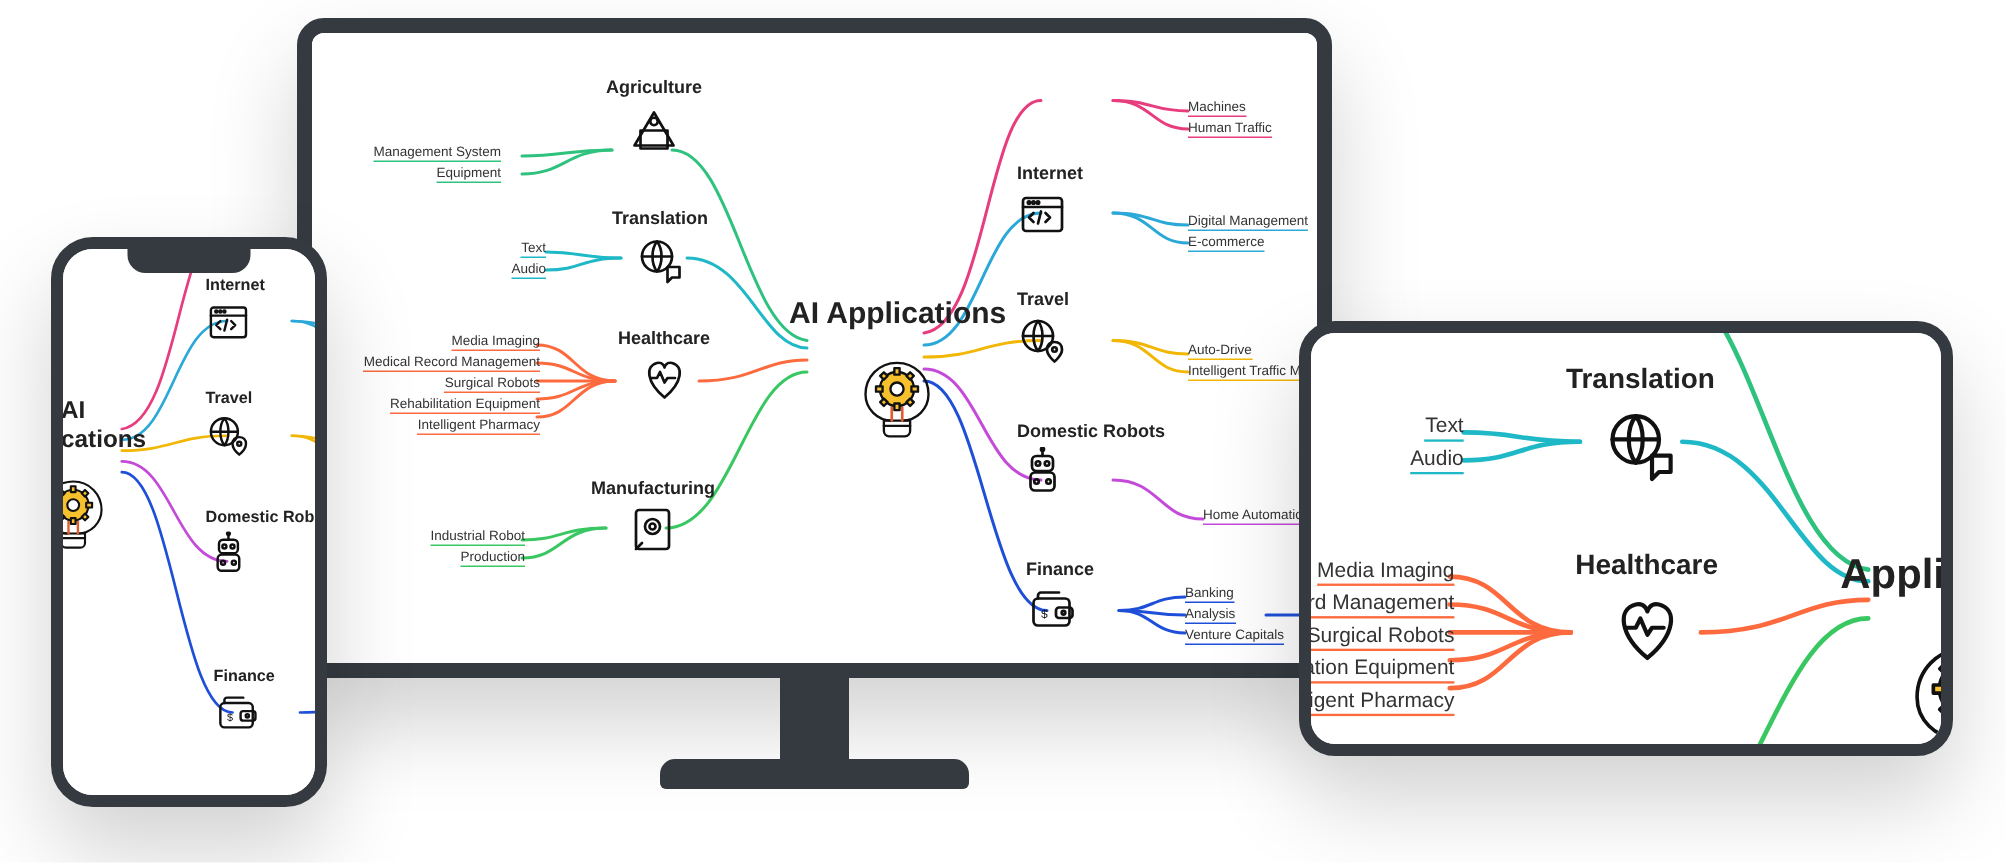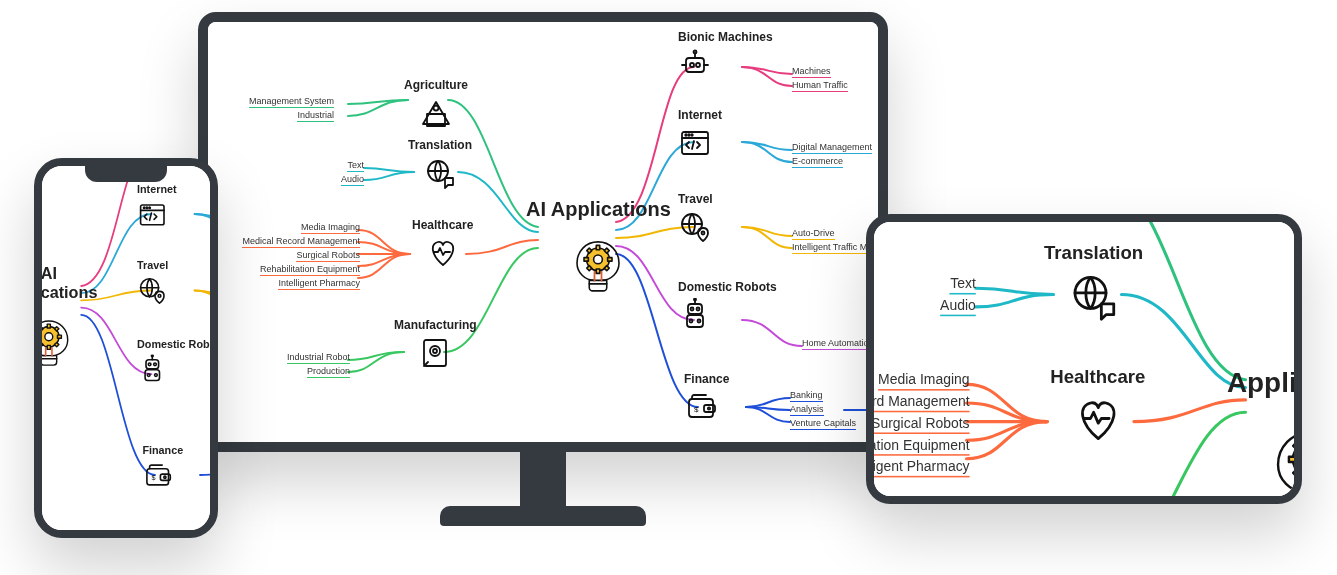--- a/index.html
+++ b/index.html
@@ -221,29 +221,29 @@
 
       <div class="center" style="left:318px;top:176px">
         <div class="center-title">AI Applications</div>
         <div class="bulb-wrap">
           <svg class="ico" viewBox="0 0 64 74">
               <use href="#bulb-icon"></use>
             </svg>
         </div>
       </div>
 
-      <div class="branch" style="left:196px;top:56px">
+      <div class="branch" style="left:196px;top:29px">
         <div class="branch-title">Agriculture</div>
         <div class="branch-icon"><svg class="ico" viewBox="0 0 34 34">
               <use href="#barn-icon"></use>
             </svg></div>
       </div>
       <div class="leaves left" style="left:14px;top:74px;width:112px">
         <span class="leaf" style="border-color:#2ec27e">Management System</span>
-        <span class="leaf" style="border-color:#2ec27e">Industrial</span>
+        <span class="leaf" style="border-color:#2ec27e">Equipment</span>
       </div>
 
       <div class="branch" style="left:200px;top:116px">
         <div class="branch-title">Translation</div>
         <div class="branch-icon"><svg class="ico" viewBox="0 0 34 34">
               <use href="#globe-speech-icon"></use>
             </svg></div>
       </div>
       <div class="leaves left" style="left:96px;top:138px;width:60px">
         <span class="leaf" style="border-color:#1fb8c7">Text</span>
@@ -268,26 +268,20 @@
         <div class="branch-title">Manufacturing</div>
         <div class="branch-icon"><svg class="ico" viewBox="0 0 34 34">
               <use href="#gear-doc-icon"></use>
             </svg></div>
       </div>
       <div class="leaves left" style="left:52px;top:330px;width:90px">
         <span class="leaf" style="border-color:#38c760">Industrial Robot</span>
         <span class="leaf" style="border-color:#38c760">Production</span>
       </div>
 
-      <div class="branch" style="left:470px;top:8px;align-items:flex-start">
-        <div class="branch-title">Bionic Machines</div>
-        <div class="branch-icon"><svg class="ico" viewBox="0 0 34 34">
-              <use href="#robot-head-icon"></use>
-            </svg></div>
-      </div>
       <div class="leaves right" style="left:584px;top:44px">
         <span class="leaf" style="border-color:#e73c7e">Machines</span>
         <span class="leaf" style="border-color:#e73c7e">Human Traffic</span>
       </div>
 
       <div class="branch" style="left:470px;top:86px;align-items:flex-start">
         <div class="branch-title">Internet</div>
         <div class="branch-icon"><svg class="ico" viewBox="0 0 34 34">
               <use href="#code-window-icon"></use>
             </svg></div>

